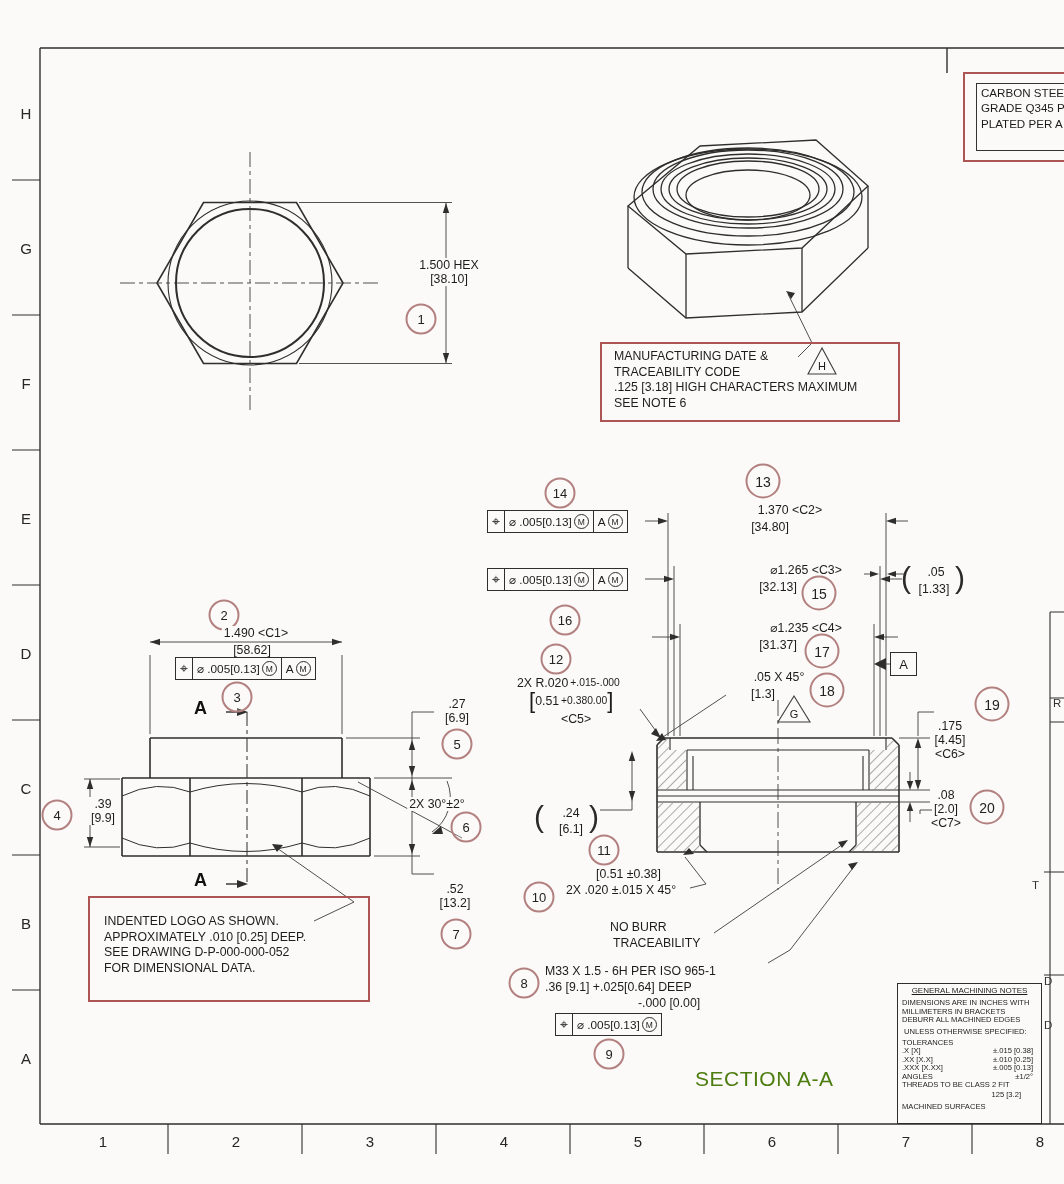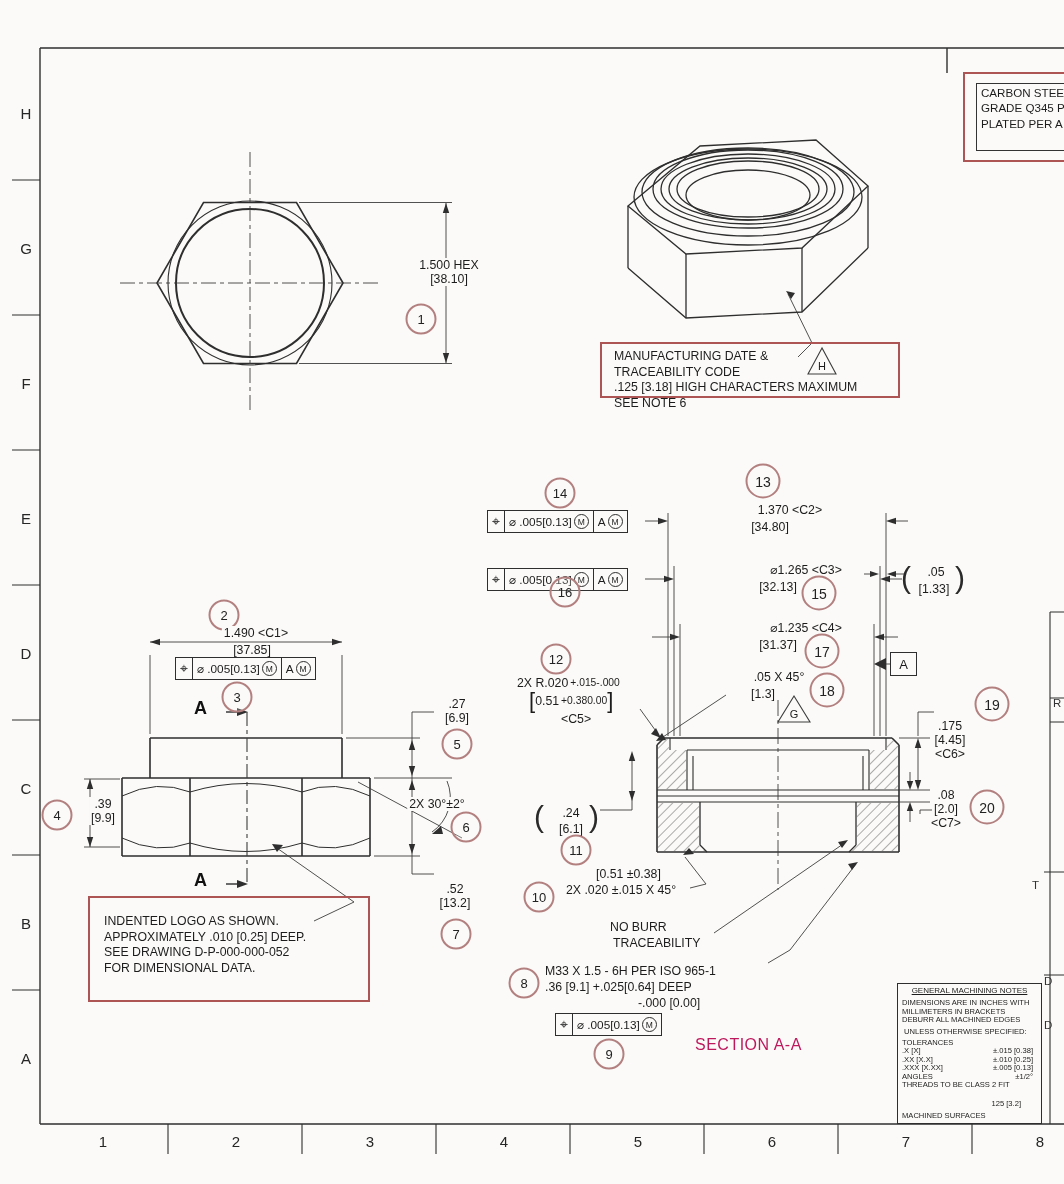--- a/index.html
+++ b/index.html
@@ -23,30 +23,30 @@
   .redbox{position:absolute;border:2px solid #ad5454;}
   .rowlab{position:absolute;font-size:15px;color:#262626;transform:translate(-50%,-50%);}
   .datumbox{position:absolute;width:25px;height:22px;border:1.4px solid #2e2e2e;background:#fbfaf8;
             display:flex;align-items:center;justify-content:center;font-size:13px;}
   .seca{position:absolute;font-size:18px;font-weight:bold;color:#111;}
   .trilet{position:absolute;font-size:11px;transform:translateX(-50%);}
   .paren{position:absolute;font-size:30px;font-weight:200;color:#2a2a2a;line-height:1;}
   .brk{font-size:22px;font-weight:300;line-height:1;}
   .stack{display:inline-flex;flex-direction:row;font-size:10.3px;line-height:1.08;text-align:left;}
   .row{display:flex;align-items:center;}
-  .sect{font-size:16px;letter-spacing:.5px;color:#be185d;}
+  .sect{font-size:21px;letter-spacing:.5px;color:#4d7c0f;margin-top:31px;}
   .mat{position:absolute;border:1px solid #333;}
   .mat .ml{font-size:11.6px;line-height:13.4px;padding-left:4px;padding-top:2px;white-space:nowrap;}
   .note .nl{font-size:12.3px;line-height:15.6px;white-space:nowrap;}
   .gmn{position:absolute;border:1.4px solid #2e2e2e;background:#fbfaf8;font-size:7.6px;line-height:8.4px;
        padding:3px 4px;box-sizing:border-box;}
   .gmn .ttl{text-align:center;text-decoration:underline;font-size:8px;margin-bottom:4px;}
   .gmn .unless{margin:3px 0 3px 2px;}
   .gmn .grow{display:flex;justify-content:space-between;padding-right:4px;}
-  .gmn .fin{display:flex;justify-content:flex-end;padding-right:16px;margin-top:11px;}
+  .gmn .fin{display:flex;justify-content:flex-end;padding-right:16px;margin-top:2px;}
   .gmn .srf{margin-top:3px;}
   .partial{position:absolute;font-size:11.5px;color:#333;}
 </style>
 </head>
 <body>
 
 <div class="page">
 
 <svg class="lines" width="1064" height="1184">
   <defs>
@@ -226,21 +226,21 @@
 <span class="partial" style="left:1044px;top:1019px">D</span>
 
 <div class="redbox" style="left:963px;top:72px;width:112px;height:86px">
   <div class="mat" style="left:11px;top:9px;width:96px;height:66px">
     <div class="ml">CARBON STEE</div>
     <div class="ml">GRADE Q345 P</div>
     <div class="ml">PLATED PER A</div>
   </div>
 </div>
 
-<div class="redbox note" style="left:600px;top:342px;width:300px;height:56px;padding:5px 0 0 12px;box-sizing:border-box">
+<div class="redbox note" style="left:600px;top:342px;width:300px;height:80px;padding:5px 0 0 12px;box-sizing:border-box">
   <div class="nl">MANUFACTURING DATE &amp;</div>
   <div class="nl">TRACEABILITY CODE</div>
   <div class="nl">.125 [3.18] HIGH CHARACTERS MAXIMUM</div>
   <div class="nl">SEE NOTE 6</div>
 </div>
 <span class="trilet" style="left:822px;top:360px">H</span>
 
 <div class="redbox note" style="left:88px;top:896px;width:282px;height:106px;padding:16px 16px 0 14px;box-sizing:border-box">
   <div class="nl">INDENTED LOGO AS SHOWN.</div>
   <div class="nl">APPROXIMATELY .010 [0.25] DEEP.</div>
@@ -249,21 +249,21 @@
 </div>
 
 <div class="t tc" style="left:449px;top:258px">
   <div class="bg">1.500  HEX</div>
   <div class="bg">[38.10]</div>
 </div>
 <div class="balloon" style="left:421px;top:319px">1</div>
 
 <div class="balloon" style="left:224px;top:615px">2</div>
 <div class="t tc bg" style="left:256px;top:626px">1.490  &lt;C1&gt;</div>
-<div class="t tc bg" style="left:252px;top:643px">[37.85]</div>
+<div class="t tc bg" style="left:252px;top:643px">[58.62]</div>
 <div class="fcf" style="left:175px;top:657px">
   <span class="c sym">⌖</span>
   <span class="c">
     <span>⌀ .005[0.13]</span>
     <span class="mcirc">M</span>
   </span>
   <span class="c">
     <span>A</span>
     <span class="mcirc">M</span>
   </span>
@@ -309,21 +309,21 @@
   <span class="c sym">⌖</span>
   <span class="c">
     <span>⌀ .005[0.13]</span>
     <span class="mcirc">M</span>
   </span>
   <span class="c">
     <span>A</span>
     <span class="mcirc">M</span>
   </span>
 </div>
-<div class="balloon" style="left:565px;top:592px">16</div>
+<div class="balloon" style="left:565px;top:620px">16</div>
 
 <div class="balloon lg" style="left:763px;top:481px">13</div>
 <div class="t tc bg" style="left:790px;top:503px">1.370  &lt;C2&gt;</div>
 <div class="t tc bg" style="left:770px;top:520px">[34.80]</div>
 
 <div class="t tc bg" style="left:806px;top:563px">⌀1.265 &lt;C3&gt;</div>
 <div class="t tc bg" style="left:778px;top:580px">[32.13]</div>
 <div class="balloon lg" style="left:819px;top:593px">15</div>
 
 <div class="t tc bg" style="left:806px;top:621px">⌀1.235 &lt;C4&gt;</div>
@@ -374,21 +374,21 @@
   <div>.08</div>
   <div>[2.0]</div>
   <div>&lt;C7&gt;</div>
 </div>
 <div class="balloon lg" style="left:987px;top:807px">20</div>
 
 <span class="paren" style="left:534px;top:802px">(</span>
 <div class="t tc" style="left:571px;top:806px">.24</div>
 <div class="t tc" style="left:571px;top:822px">[6.1]</div>
 <span class="paren" style="left:589px;top:802px">)</span>
-<div class="balloon" style="left:576px;top:850px">11</div>
+<div class="balloon" style="left:604px;top:850px">11</div>
 
 <div class="balloon" style="left:539px;top:897px">10</div>
 <div class="t" style="left:566px;top:883px"></div>
 <div class="t" style="left:566px;top:883px">2X .020 ±.015 X 45°</div>
 <div class="t" style="left:596px;top:867px">[0.51 ±0.38]</div>
 
 <div class="t" style="left:610px;top:920px">NO BURR</div>
 <div class="t" style="left:613px;top:936px">TRACEABILITY</div>
 
 <div class="balloon" style="left:524px;top:983px">8</div>

